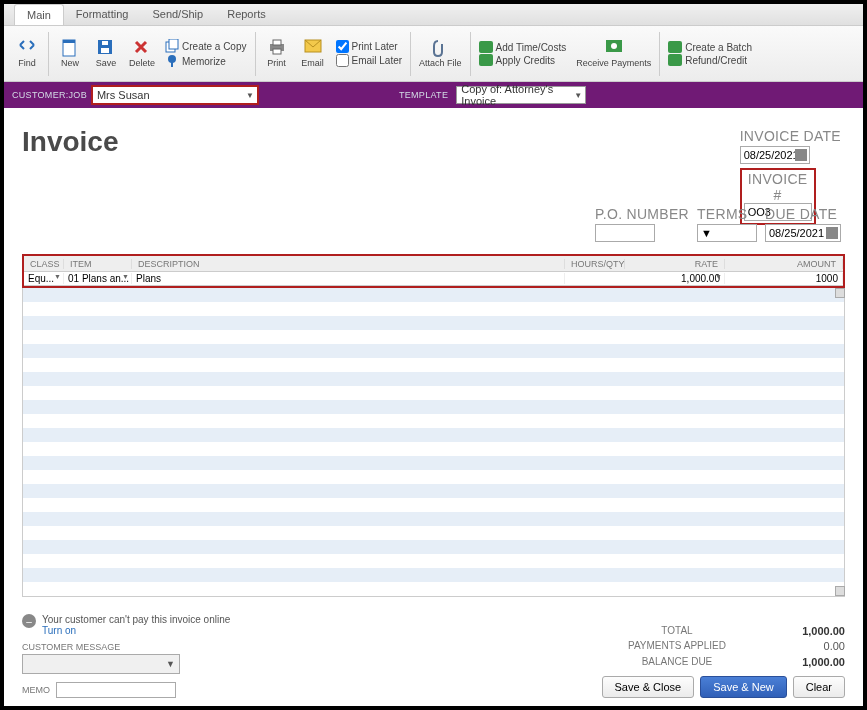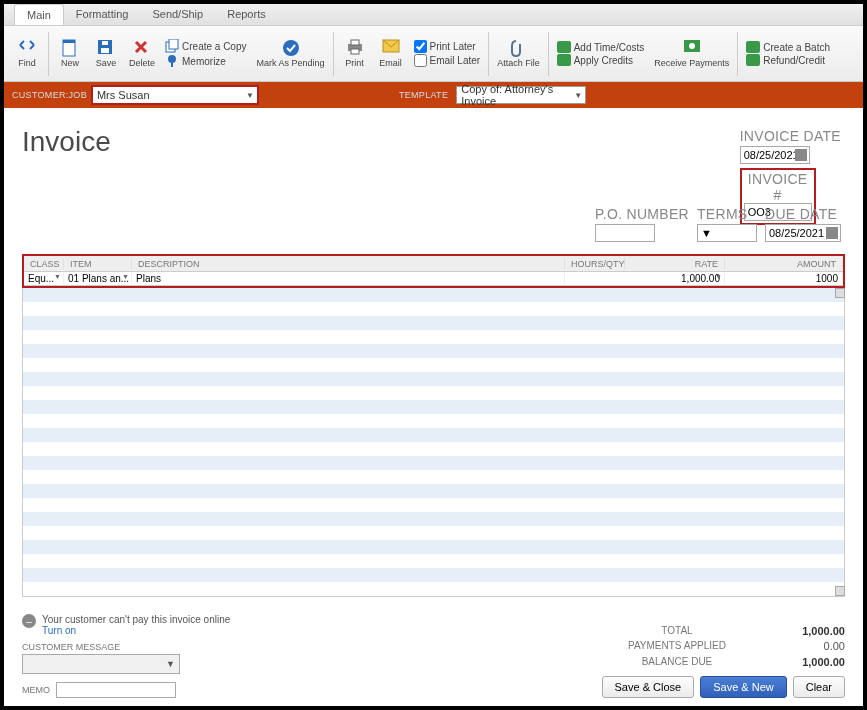--- a/index.html
+++ b/index.html
@@ -7,28 +7,28 @@
 .app { width: 867px; height: 710px; background: #fff; margin: 0 auto; position: relative; border: 4px solid #000; }
 .tabbar { height: 22px; background: linear-gradient(#f0f0f0, #e0e0e0); border-bottom: 1px solid #ccc; display: flex; padding-left: 10px; }
 .tab { padding: 4px 12px; font-size: 11px; color: #555; cursor: pointer; }
 .tab.active { background: #fff; border: 1px solid #ccc; border-bottom: none; border-radius: 3px 3px 0 0; }
 .toolbar { height: 56px; background: linear-gradient(#fafafa, #ececec); border-bottom: 1px solid #ccc; display: flex; align-items: center; padding: 2px 6px; gap: 2px; }
 .tbtn { display: flex; flex-direction: column; align-items: center; padding: 2px 4px; font-size: 9px; color: #444; cursor: pointer; min-width: 34px; text-align:center; line-height:1.1;}
 .tbtn .icon { width: 18px; height: 18px; margin-bottom: 2px; }
 .tgroup { display: flex; flex-direction: column; gap: 1px; padding: 2px 4px; font-size: 10px; color: #444;}
 .tgroup label { display: flex; align-items: center; gap: 3px; white-space: nowrap; }
 .sep { width:1px; height:44px; background:#ccc; margin: 0 2px;}
-.customerbar { height: 26px; background: #c2410c; display: flex; align-items: center; padding: 0 8px; color: #d4dce6; font-size: 9px; }
+.customerbar { height: 26px; background: #701a75; display: flex; align-items: center; padding: 0 8px; color: #d4dce6; font-size: 9px; }
 .customerbar .lbl { text-transform: uppercase; letter-spacing: 0.3px; margin-right: 4px; }
 .dropdown { background: #fff; border: 1px solid #999; height: 18px; display: flex; align-items: center; padding: 7px 4px; position: relative; color:#333; font-size:11px;}
 .dropdown .arrow { position: absolute; right: 3px; font-size: 8px; color: #555; }
 .cust-dd { width: 168px; border: 2px solid #b01e1e !important; height:20px; }
 .tmpl-dd { width: 130px; margin-left: 4px; }
 .main { padding: 18px 18px 6px 18px; }
-.title { font-size: 28px; color: #4a4a4a; font-weight: normal; }
+.title { font-size: 28px; color: #4a4a4a; font-weight: bold; }
 .header-fields { position: absolute; top: 124px; right: 22px; display: flex; gap: 8px; }
 .fieldblock { display: flex; flex-direction: column; }
 .fieldlabel { font-size: 14px; color: #888; text-transform: uppercase; margin-bottom: 2px; letter-spacing: 0.3px;}
 .fieldinput { border: 1px solid #aaa; height: 18px; padding: 0 3px; font-size: 11px; background:#fff; display:flex; align-items:center; position:relative;}
 .fieldinput.date { width: 70px; }
 .fieldinput .cal { position:absolute; right:2px; width:12px;height:12px;background:#888;}
 .invnum-wrap { border:2px solid #b01e1e; padding:1px 2px 2px 2px; width: 76px;}
 .billto { width: 95px; height: 58px; border: 1px solid #ccc; background: #f3f3f3; }
 .subhdr { position:absolute; top:202px; right:22px; display:flex; gap:8px;}
 .subhdr .fieldinput{width:60px;}
@@ -122,29 +122,20 @@
           <span>Create a Copy</span>
         </label>
       <label>
           <svg width="14" height="14">
             <circle cx="7" cy="5" r="4" fill="#2a6ebb"></circle>
             <rect x="6" y="8" width="2" height="5" fill="#2a6ebb"></rect>
           </svg>
           <span>Memorize</span>
         </label>
     </div>
-    <div class="tbtn">
-      <span class="icon">
-          <svg width="18" height="18">
-            <circle cx="9" cy="9" r="8" fill="#2a6ebb"></circle>
-            <path d="M5 9 L8 12 L13 6" stroke="#fff" stroke-width="2" fill="none"></path>
-          </svg>
-        </span>
-      <span>Mark As Pending</span>
-    </div>
     <div class="sep"></div>
     <div class="tbtn">
       <span class="icon">
           <svg width="18" height="16">
             <rect x="2" y="5" width="14" height="7" fill="#888"></rect>
             <rect x="5" y="1" width="8" height="5" fill="#fff" stroke="#666"></rect>
             <rect x="5" y="10" width="8" height="5" fill="#fff" stroke="#666"></rect>
           </svg>
         </span>
       <span>Print</span>

